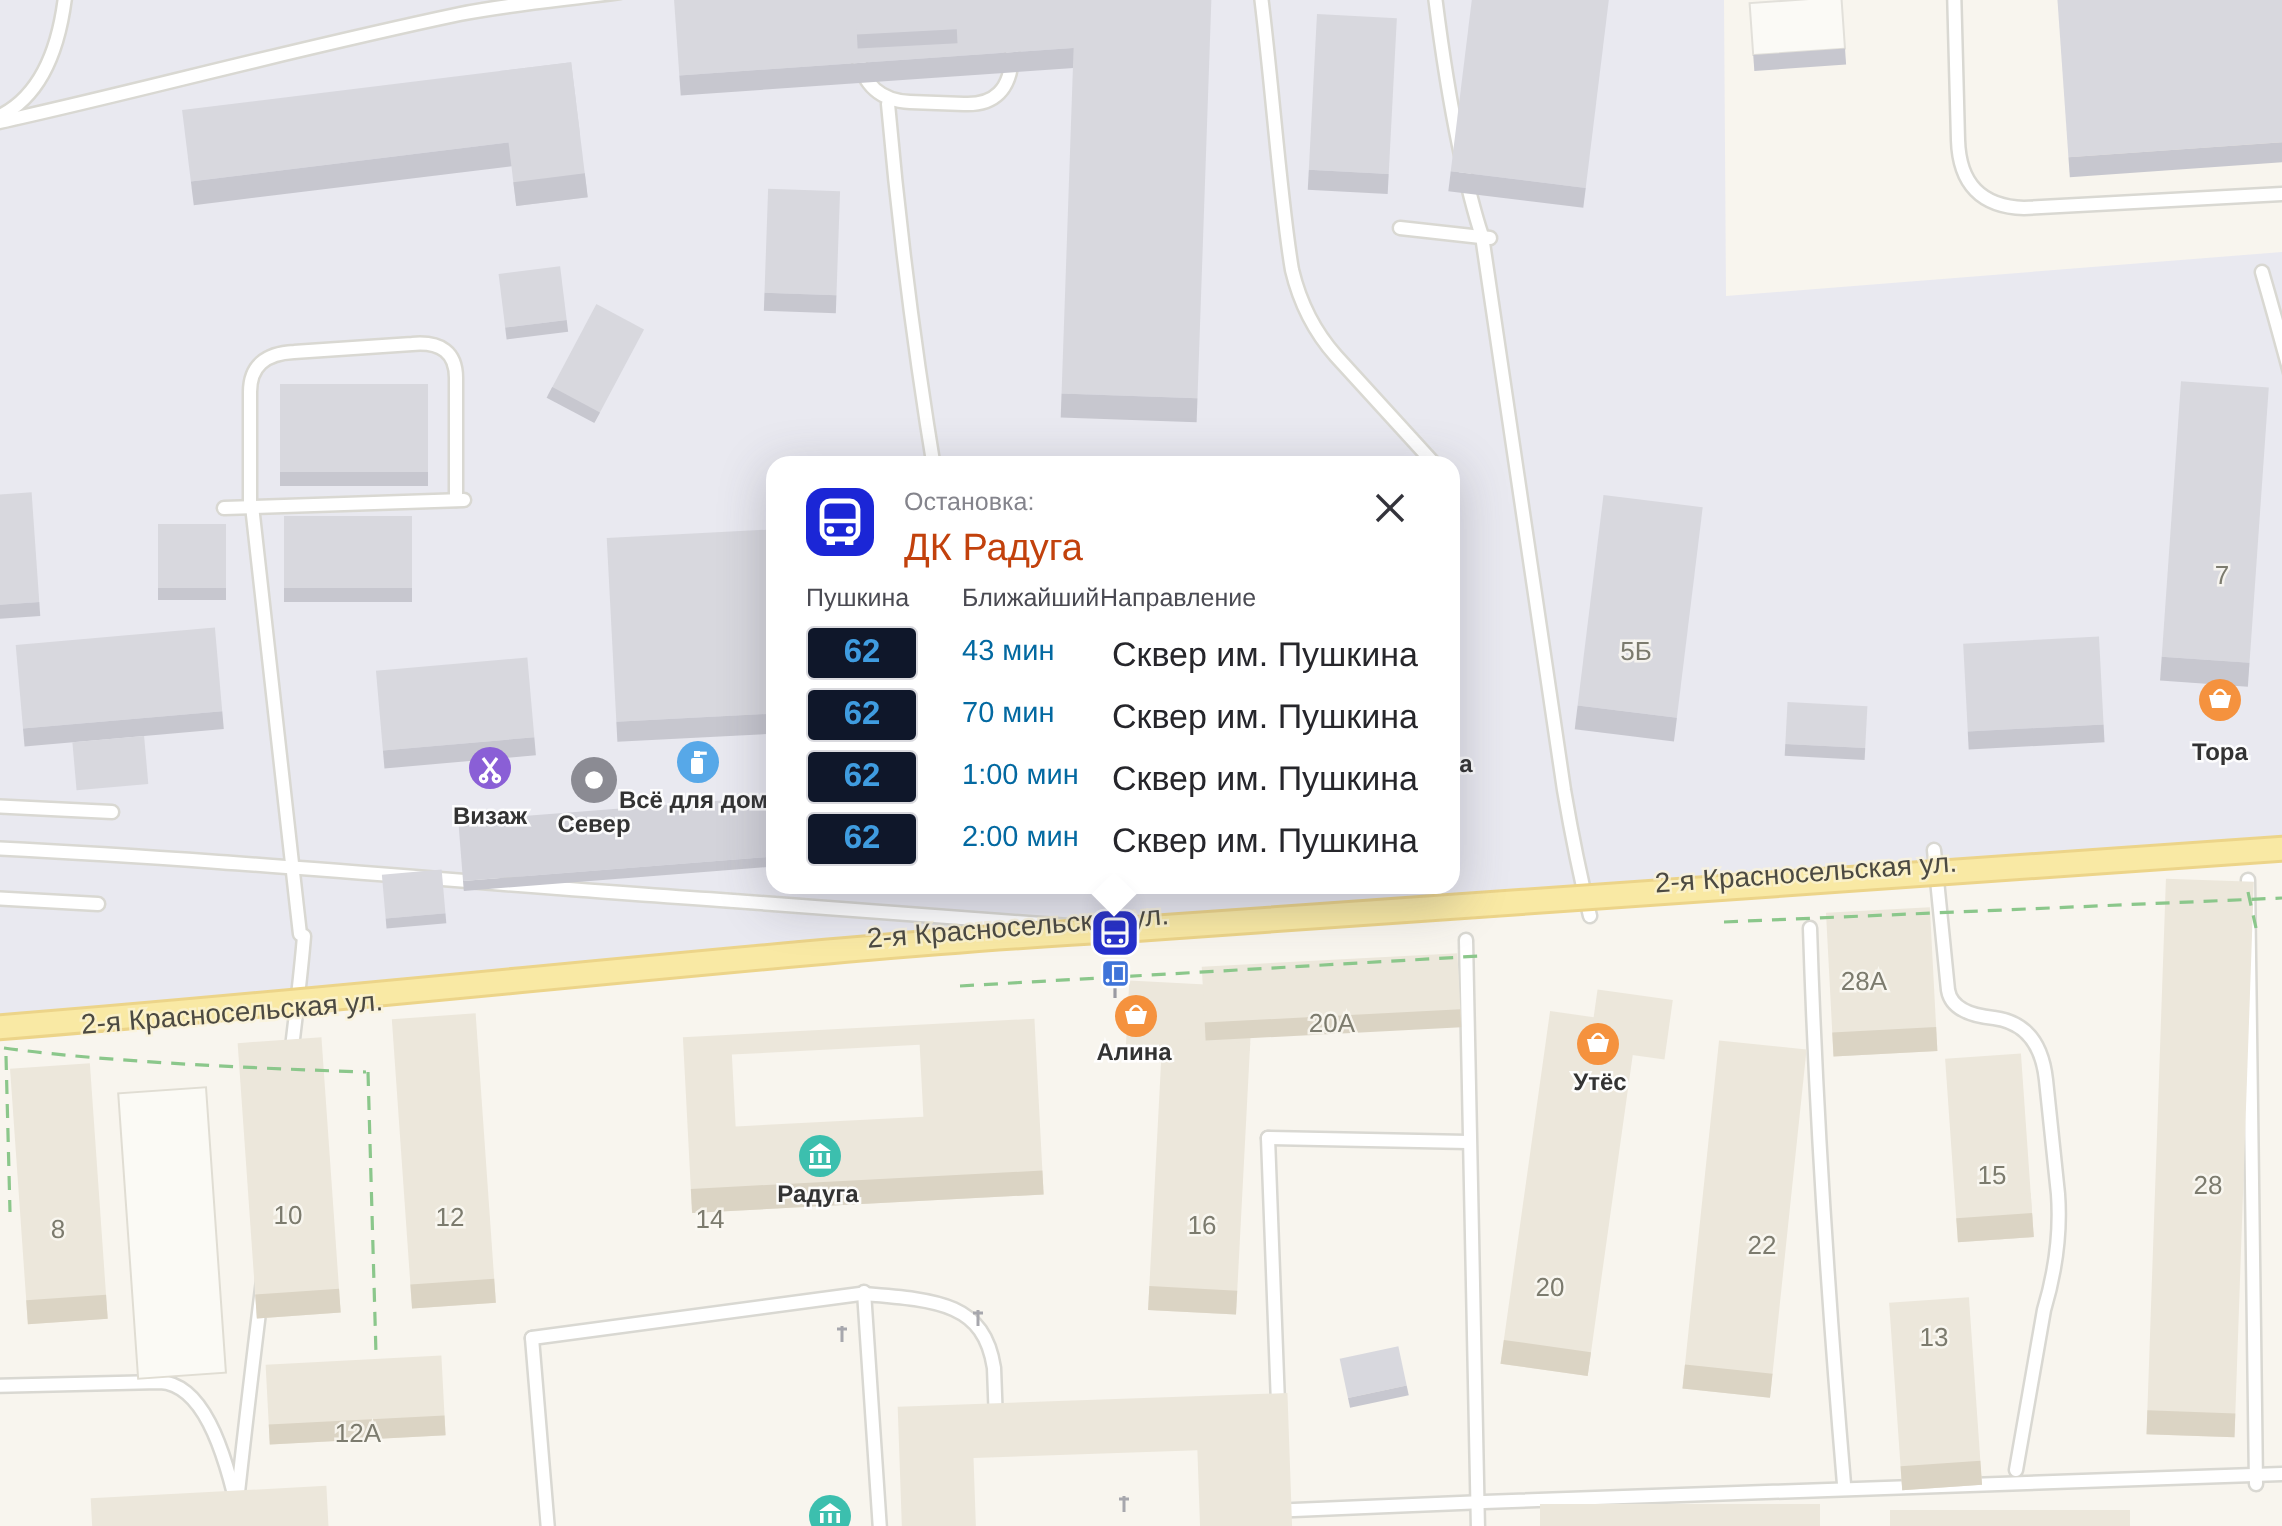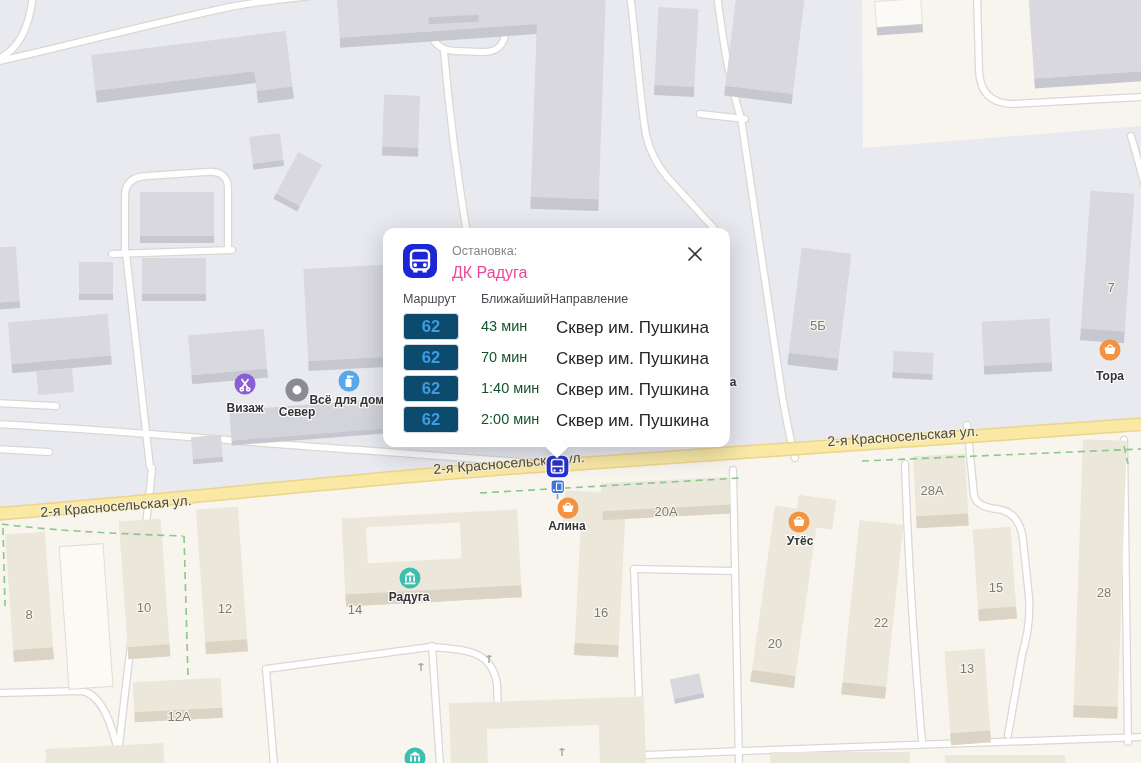--- a/index.html
+++ b/index.html
@@ -15,28 +15,28 @@
 .beige-b{fill:#ece7db}.beige-s{fill:#dbd4c4}
 .dash{fill:none;stroke:#8bc78b;stroke-width:1.6;stroke-dasharray:7 5}
 .gate{stroke:#a7a7ad;stroke-width:1.5}
 
 .popup{position:absolute;left:383px;top:228px;width:347px;height:219px;background:#fff;border-radius:12px;box-shadow:0 6px 24px rgba(60,60,80,.28)}
 .popup .tail{position:absolute;left:166px;top:211px;width:16px;height:16px;background:#fff;transform:rotate(45deg);box-shadow:4px 4px 8px rgba(60,60,80,.12)}
 .pp-head{position:absolute;left:20px;top:16px;display:flex}
 .pp-busicon{width:34px;height:34px;border-radius:9px;background:#1b26d6;flex:0 0 auto}
 .pp-headtxt{margin-left:15px}
 .pp-kind{font-size:12.5px;color:#84848c;line-height:14px}
-.pp-title{font-size:16px;color:#ec4899;margin-top:6px}
+.pp-title{font-size:19px;color:#c2410c;margin-top:6px}
 .pp-close{position:absolute;left:302px;top:16px;width:20px;height:20px;cursor:pointer}
 .pp-cols{position:absolute;left:20px;top:64px;width:300px;font-size:12.5px;color:#4a4a52}
 .pp-cols span{position:absolute;top:0}
 .pp-rows{position:absolute;left:20px;top:85px}
 .pp-row{position:relative;height:27px;margin-bottom:4px}
-.rt-badge{position:absolute;left:0;top:0;width:54px;height:25px;border:1px solid #d9d9de;border-radius:4px;background:#0c4a6e;text-align:center;line-height:25px;font-size:16.5px;font-weight:bold;color:#3f9ce0}
-.rt-eta{position:absolute;left:78px;top:5px;font-size:14.5px;color:#14532d;white-space:nowrap}
+.rt-badge{position:absolute;left:0;top:0;width:54px;height:25px;border:1px solid #d9d9de;border-radius:4px;background:#0f172a;text-align:center;line-height:25px;font-size:16.5px;font-weight:bold;color:#3f9ce0}
+.rt-eta{position:absolute;left:78px;top:5px;font-size:14.5px;color:#0369a1;white-space:nowrap}
 .rt-dir{position:absolute;left:153px;top:5px;font-size:17px;color:#26262b;white-space:nowrap}
 .col1{left:0}.col2{left:78px}.col3{left:147px}
 </style>
 </head>
 <body>
 
 <div id="stage">
 <svg width="1141" height="763" viewBox="0 0 1141 763">
   <g>
     <path d="M0,0 L862,0 L863,148 L1141,126 L1141,429 C960,436 760,452 560,465 C420,472 200,498 0,514 Z" fill="#e9e9f0"></path>
@@ -430,38 +430,38 @@
       <div class="pp-title">ДК Радуга</div>
     </div>
   </div>
   <div class="pp-close">
     <svg width="20" height="20" viewBox="0 0 20 20">
       <line x1="3.5" y1="3.5" x2="16.5" y2="16.5" stroke="#33333b" stroke-width="1.7"></line>
       <line x1="16.5" y1="3.5" x2="3.5" y2="16.5" stroke="#33333b" stroke-width="1.7"></line>
     </svg>
   </div>
   <div class="pp-cols">
-    <span class="col1">Маршрут</span>
+    <span class="col1">Пушкина</span>
     <span class="col2">Ближайший</span>
     <span class="col3">Направление</span>
   </div>
   <div class="pp-rows">
     <div class="pp-row">
       <div class="rt-badge">62</div>
       <div class="rt-eta">43 мин</div>
       <div class="rt-dir">Сквер им. Пушкина</div>
     </div>
     <div class="pp-row">
       <div class="rt-badge">62</div>
       <div class="rt-eta">70 мин</div>
       <div class="rt-dir">Сквер им. Пушкина</div>
     </div>
     <div class="pp-row">
       <div class="rt-badge">62</div>
-      <div class="rt-eta">1:40 мин</div>
+      <div class="rt-eta">1:00 мин</div>
       <div class="rt-dir">Сквер им. Пушкина</div>
     </div>
     <div class="pp-row">
       <div class="rt-badge">62</div>
       <div class="rt-eta">2:00 мин</div>
       <div class="rt-dir">Сквер им. Пушкина</div>
     </div>
   </div>
 </div>
 </div>

